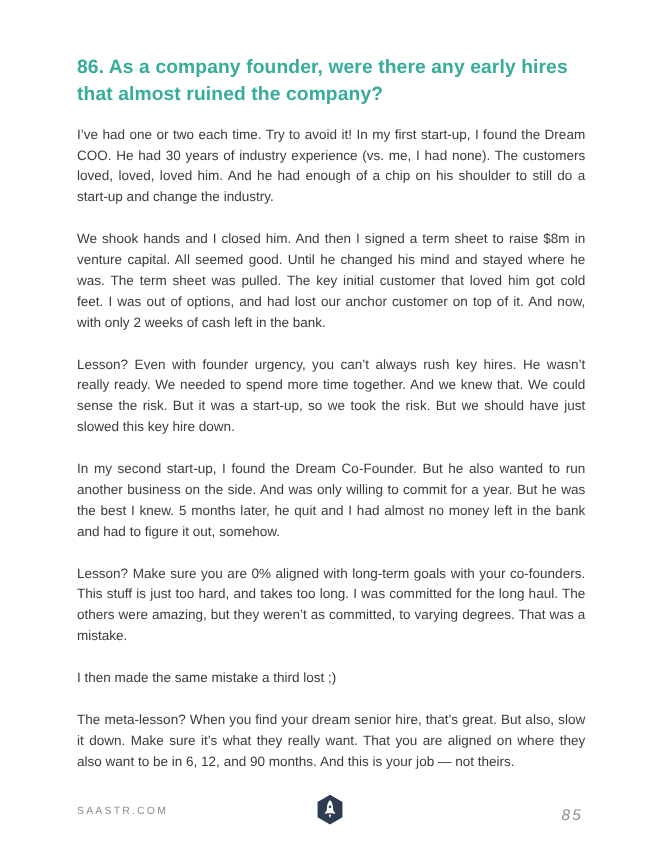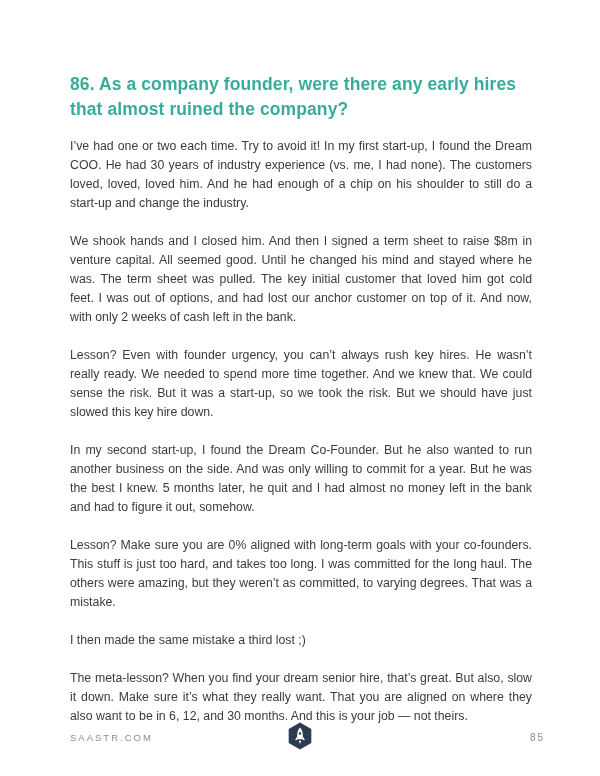--- a/index.html
+++ b/index.html
@@ -14,21 +14,21 @@
     overflow: hidden;
     font-family: "Liberation Sans", sans-serif;
   }
   .page {
     position: absolute;
     inset: 0;
     background: #ffffff;
   }
   .content {
     position: absolute;
-    top: 72px;
+    top: 48px;
     left: 70px;
     right: 68px;
   }
   h1.chapter-title {
     margin: 0 0 15px 0;
     font-size: 17.5px;
     line-height: 25px;
     font-weight: 700;
     color: #38AC9A;
     letter-spacing: 0.1px;
@@ -51,25 +51,26 @@
   .footer .site {
     position: absolute;
     left: 70px;
     top: 10px;
     font-size: 9.5px;
     letter-spacing: 2px;
     color: #8C8C8C;
   }
   .footer .page-number {
     position: absolute;
-    right: 55px;
+    right: 70px;
     top: 10px;
-    font-size: 10px;
+    font-size: 14px;
     letter-spacing: 2px;
     color: #8C8C8C;
+    font-style: italic;
   }
   .footer .logo {
     position: absolute;
     left: 50%;
     top: 0;
     transform: translateX(-50%);
     width: 26px;
     height: 28px;
   }
 </style>
@@ -81,21 +82,21 @@
   <div class="content">
     <h1 class="chapter-title">86. As a company founder, were there any early hires that almost ruined the company?</h1>
 
     <div class="body-copy">
       <p>I’ve had one or two each time. Try to avoid it! In my first start-up, I found the Dream COO. He had 30 years of industry experience (vs. me, I had none). The customers loved, loved, loved him. And he had enough of a chip on his shoulder to still do a start-up and change the industry.</p>
       <p>We shook hands and I closed him. And then I signed a term sheet to raise $8m in venture capital. All seemed good. Until he changed his mind and stayed where he was. The term sheet was pulled. The key initial customer that loved him got cold feet. I was out of options, and had lost our anchor customer on top of it. And now, with only 2 weeks of cash left in the bank.</p>
       <p>Lesson? Even with founder urgency, you can’t always rush key hires. He wasn’t really ready. We needed to spend more time together. And we knew that. We could sense the risk. But it was a start-up, so we took the risk. But we should have just slowed this key hire down.</p>
       <p>In my second start-up, I found the Dream Co-Founder. But he also wanted to run another business on the side. And was only willing to commit for a year. But he was the best I knew. 5 months later, he quit and I had almost no money left in the bank and had to figure it out, somehow.</p>
       <p>Lesson? Make sure you are 0% aligned with long-term goals with your co-founders. This stuff is just too hard, and takes too long. I was committed for the long haul. The others were amazing, but they weren’t as committed, to varying degrees. That was a mistake.</p>
       <p>I then made the same mistake a third lost ;)</p>
-      <p>The meta-lesson? When you find your dream senior hire, that’s great. But also, slow it down. Make sure it’s what they really want. That you are aligned on where they also want to be in 6, 12, and 30 months. And this is your job — not theirs.</p>
+      <p>The meta-lesson? When you find your dream senior hire, that’s great. But also, slow it down. Make sure it’s what they really want. That you are aligned on where they also want to be in 6, 12, and 90 months. And this is your job — not theirs.</p>
     </div>
   </div>
 
   <div class="footer">
     <span class="site">SAASTR.COM</span>
 
     <span class="logo">
       <svg width="26" height="28" viewBox="0 0 24 26" xmlns="http://www.w3.org/2000/svg" aria-hidden="true">
         <polygon points="12,0.5 22.5,6.5 22.5,19.5 12,25.5 1.5,19.5 1.5,6.5" fill="#2D3C50"></polygon>
         <path d="M12 5c1.9 1.9 2.6 4.6 2.6 7v4h-5.2v-4C9.4 9.6 10.1 6.9 12 5z" fill="#ffffff"></path>

